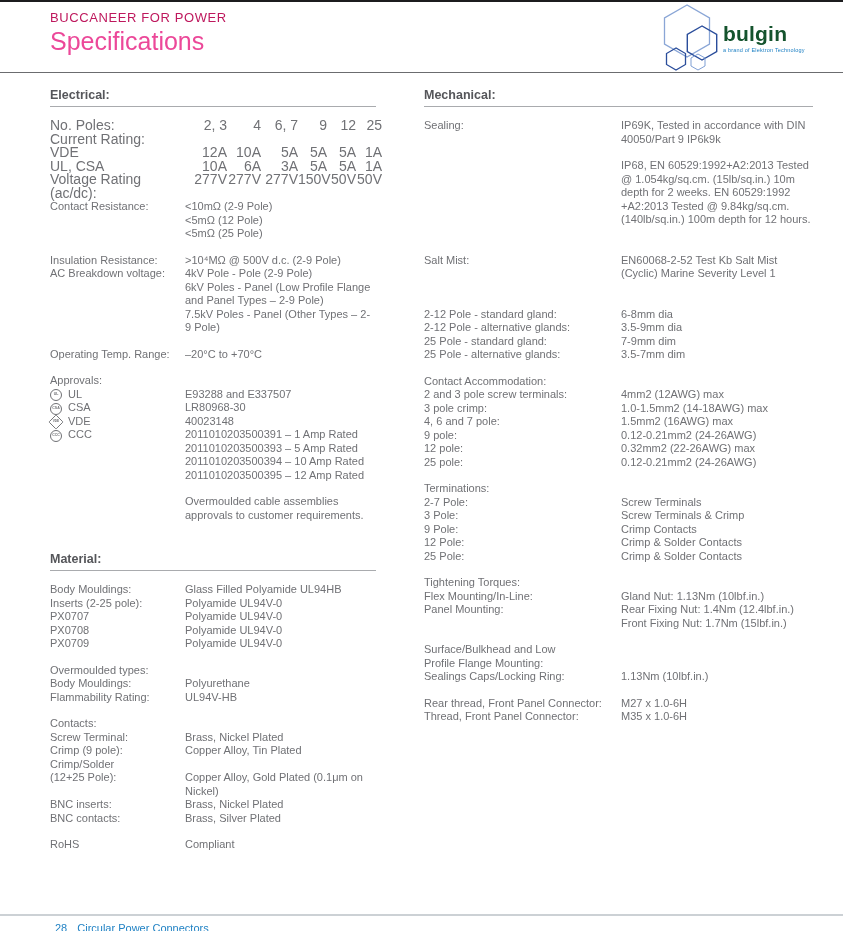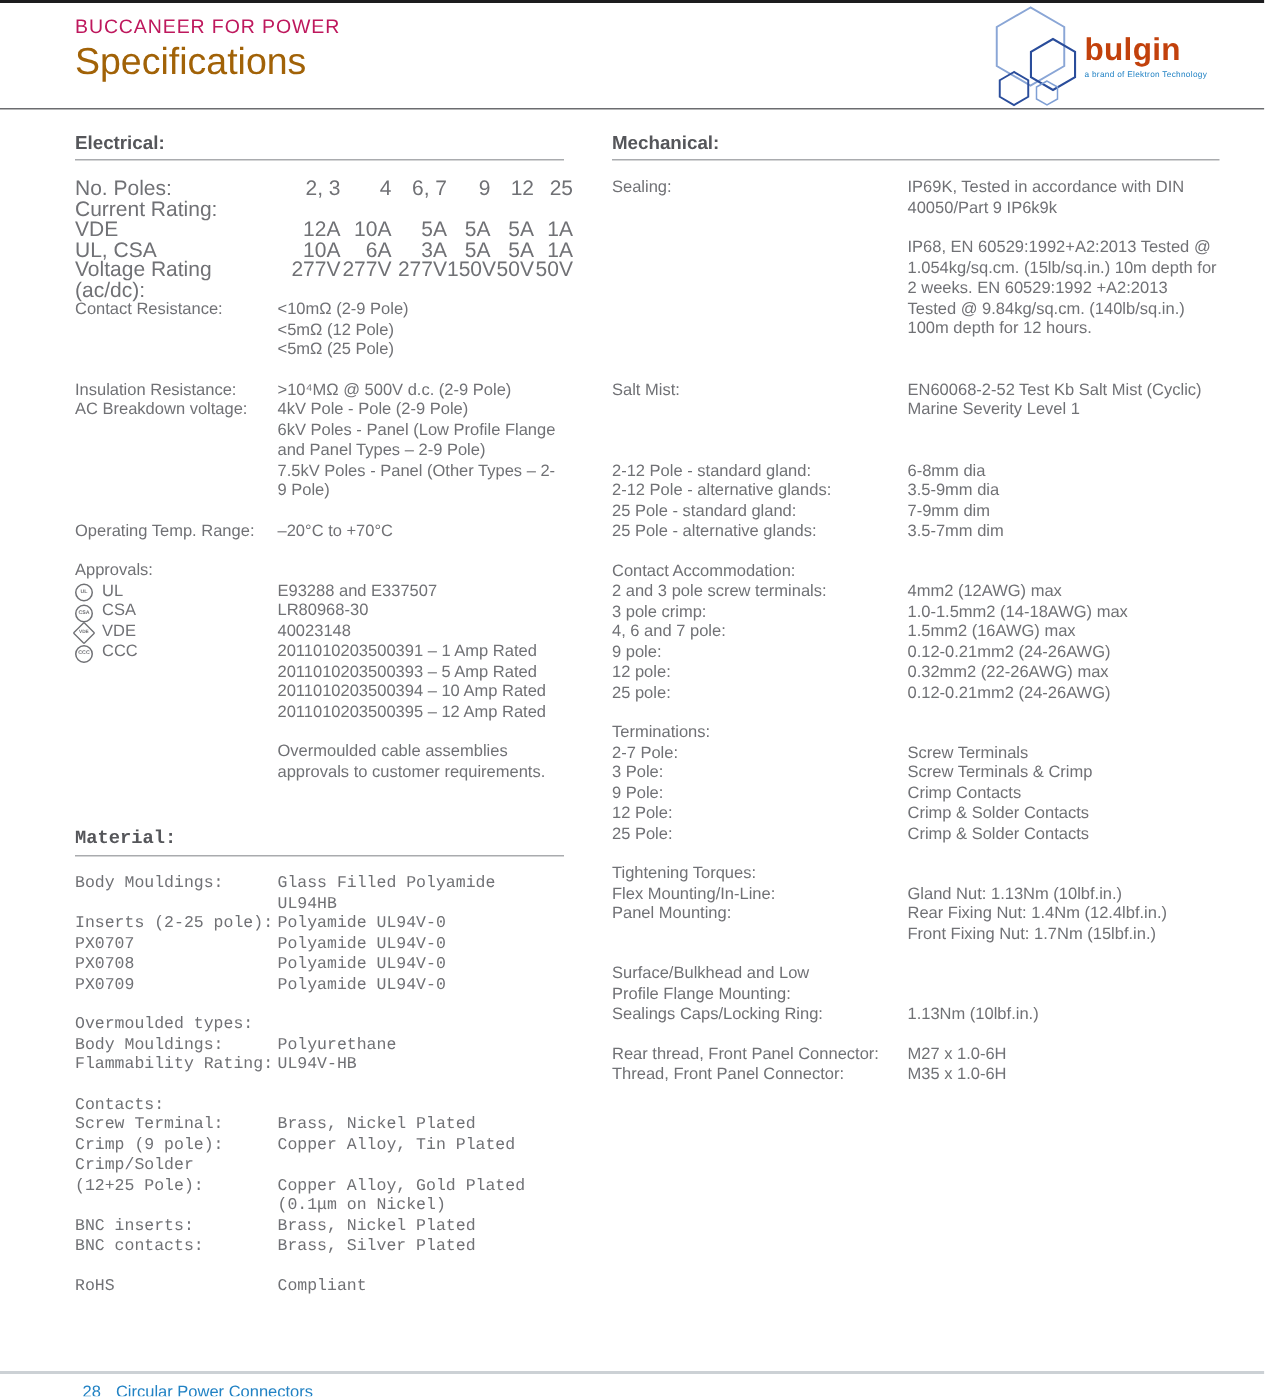--- a/index.html
+++ b/index.html
@@ -6,38 +6,38 @@
   .page {
     position:relative; width:843px; height:931px; background:#ffffff;
     font-family:"Liberation Sans","DejaVu Sans",sans-serif;
     color:#707175; overflow:hidden;
   }
   .topbar { position:absolute; top:0; left:0; right:0; height:2px; background:#1c1c1e; }
 
   
   .header { position:relative; padding:10px 0 0 50px; height:62px; }
   .eyebrow { font-size:13px; letter-spacing:0.6px; color:#be185d; }
-  .doc-title { font-size:25px; color:#a16207; margin-top:2px; }
+  .doc-title { font-size:25px; color:#ec4899; margin-top:2px; }
   .header-rule { position:absolute; top:72px; left:0; right:0; border-top:1.5px solid #6b6c6f; }
 
   .logo { position:absolute; top:2px; right:14px; width:190px; height:70px; }
   .logo-text { position:absolute; left:84px; top:20px; }
-  .brand { font-size:21px; font-weight:bold; color:#c2410c; letter-spacing:0.2px; }
+  .brand { font-size:21px; font-weight:bold; color:#14532d; letter-spacing:0.2px; }
   .tagline { font-size:5.5px; color:#2182c4; margin-top:1px; letter-spacing:0.2px; }
 
   
-  .content { display:flex; padding:16px 30px 0 50px; gap:32px; }
+  .content { display:flex; padding:16px 30px 0 50px; gap:48px; }
   .col-left  { width:326px; flex:none; }
   .col-right { flex:1; }
 
   .section-title {
     font-size:12.5px; font-weight:bold; color:#55565a;
     padding-bottom:4px; border-bottom:1px solid #a9abae; margin-bottom:12px;
   }
-  .section + .section { margin-top:30px;font-family:Liberation Mono, monospace; }
+  .section + .section { margin-top:30px; }
 
   .row { display:flex; font-size:11px; line-height:13.5px; }
   .col-left  .lbl { width:135px; flex:none; }
   .col-right .lbl { width:197px; flex:none; }
   .val { flex:1; }
   .gap  { height:13px; }
   .gap2 { height:27px; }
   .pgap { height:13px; }
   .val-offset { margin-top:13.5px; }
 

